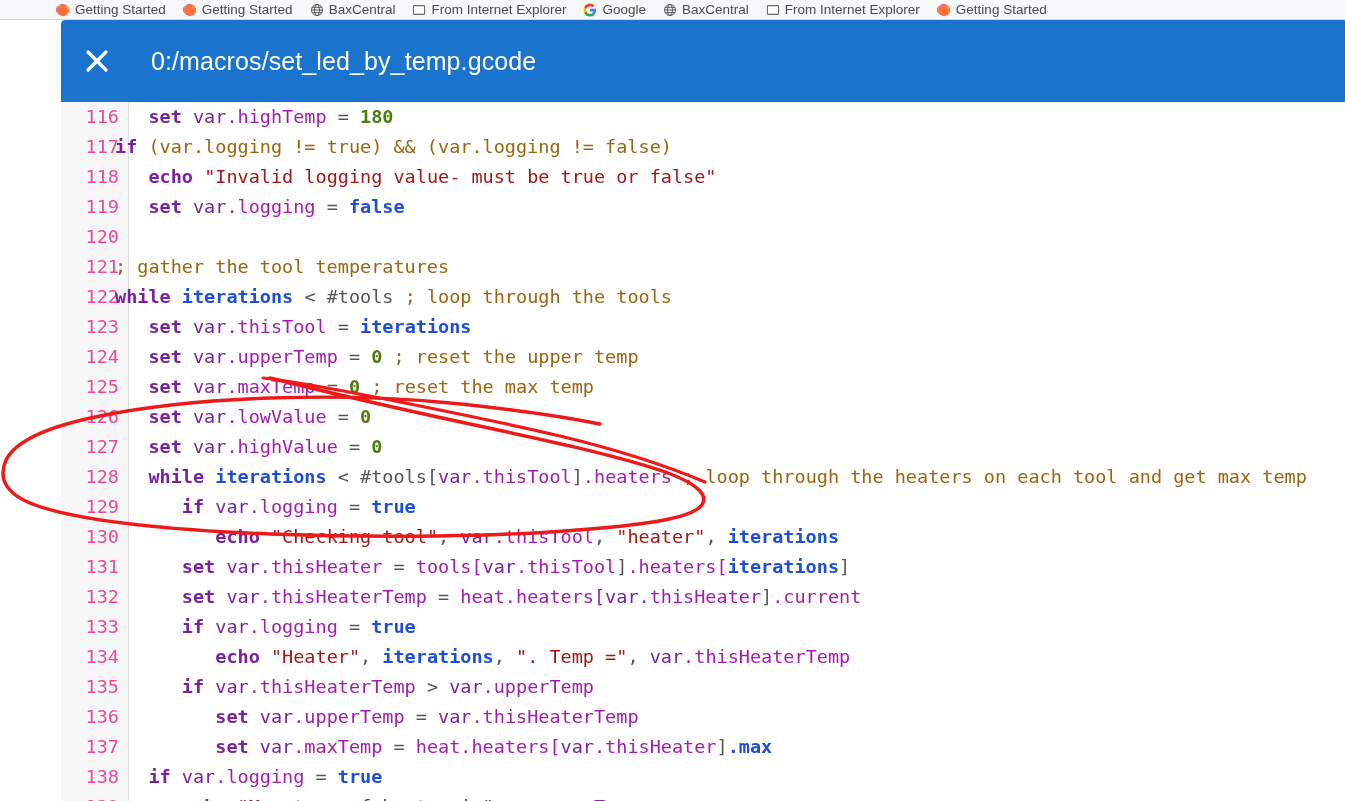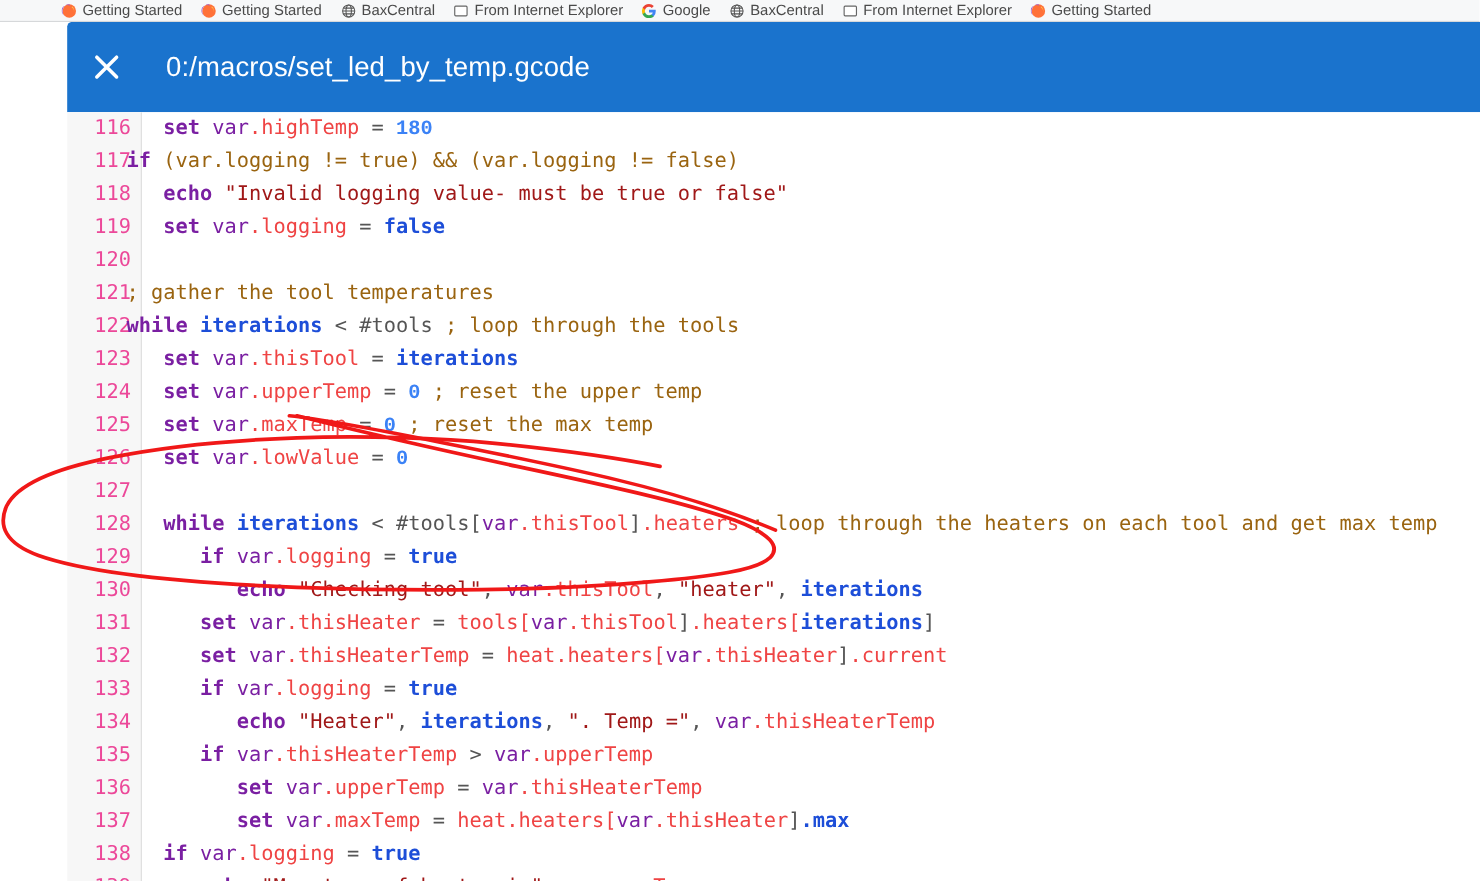--- a/index.html
+++ b/index.html
@@ -116,22 +116,22 @@
   }
   .linecode {
     position: absolute;
     left: 54px; top: 0;
     white-space: pre;
   }
 
   
   .tk-kw   { color: #7a1fa2; font-weight: bold; }   
   .tk-var  { color: #7a1fa2; }                      
-  .tk-prop { color: #ef4444; }                      
-  .tk-num  { color: #3b82f6; font-weight: bold; font-family: Liberation Mono, monospace; }   
+  .tk-prop { color: #a21caf; }                      
+  .tk-num  { color: #4d7c0f; font-weight: bold; }   
   .tk-com  { color: #9a6410; }                      
   .tk-str  { color: #a01818; }                      
   .tk-blue { color: #1d4ed8; font-weight: bold; }   
   .tk-op   { color: #555555; }                      
   .tk-plain{ color: #333333; }
 
   
   #annotation-overlay {
     position: absolute;
     left: 0; top: 0;
@@ -224,21 +224,21 @@
         <div class="line"><span class="lineno">117</span><span class="linecode"><span class="tk-kw">if</span><span class="tk-plain"> </span><span class="tk-com">(var.logging != true) &amp;&amp; (var.logging != false)</span></span></div>
         <div class="line"><span class="lineno">118</span><span class="linecode"><span class="tk-plain">   </span><span class="tk-kw">echo</span><span class="tk-plain"> </span><span class="tk-str">"Invalid logging value- must be true or false"</span></span></div>
         <div class="line"><span class="lineno">119</span><span class="linecode"><span class="tk-plain">   </span><span class="tk-kw">set</span><span class="tk-plain"> </span><span class="tk-var">var</span><span class="tk-prop">.logging</span><span class="tk-plain"> </span><span class="tk-op">=</span><span class="tk-plain"> </span><span class="tk-blue">false</span></span></div>
         <div class="line"><span class="lineno">120</span><span class="linecode"></span></div>
         <div class="line"><span class="lineno">121</span><span class="linecode"><span class="tk-com">; gather the tool temperatures</span></span></div>
         <div class="line"><span class="lineno">122</span><span class="linecode"><span class="tk-kw">while</span><span class="tk-plain"> </span><span class="tk-blue">iterations</span><span class="tk-plain"> </span><span class="tk-op">&lt; #tools</span><span class="tk-plain"> </span><span class="tk-com">; loop through the tools</span></span></div>
         <div class="line"><span class="lineno">123</span><span class="linecode"><span class="tk-plain">   </span><span class="tk-kw">set</span><span class="tk-plain"> </span><span class="tk-var">var</span><span class="tk-prop">.thisTool</span><span class="tk-plain"> </span><span class="tk-op">=</span><span class="tk-plain"> </span><span class="tk-blue">iterations</span></span></div>
         <div class="line"><span class="lineno">124</span><span class="linecode"><span class="tk-plain">   </span><span class="tk-kw">set</span><span class="tk-plain"> </span><span class="tk-var">var</span><span class="tk-prop">.upperTemp</span><span class="tk-plain"> </span><span class="tk-op">=</span><span class="tk-plain"> </span><span class="tk-num">0</span><span class="tk-plain"> </span><span class="tk-com">; reset the upper temp</span></span></div>
         <div class="line"><span class="lineno">125</span><span class="linecode"><span class="tk-plain">   </span><span class="tk-kw">set</span><span class="tk-plain"> </span><span class="tk-var">var</span><span class="tk-prop">.maxTemp</span><span class="tk-plain"> </span><span class="tk-op">=</span><span class="tk-plain"> </span><span class="tk-num">0</span><span class="tk-plain"> </span><span class="tk-com">; reset the max temp</span></span></div>
         <div class="line"><span class="lineno">126</span><span class="linecode"><span class="tk-plain">   </span><span class="tk-kw">set</span><span class="tk-plain"> </span><span class="tk-var">var</span><span class="tk-prop">.lowValue</span><span class="tk-plain"> </span><span class="tk-op">=</span><span class="tk-plain"> </span><span class="tk-num">0</span></span></div>
-        <div class="line"><span class="lineno">127</span></div>
+        <div class="line"><span class="lineno">127</span><span class="linecode"><span class="tk-plain">   </span><span class="tk-kw">set</span><span class="tk-plain"> </span><span class="tk-var">var</span><span class="tk-prop">.highValue</span><span class="tk-plain"> </span><span class="tk-op">=</span><span class="tk-plain"> </span><span class="tk-num">0</span></span></div>
         <div class="line"><span class="lineno">128</span><span class="linecode"><span class="tk-plain">   </span><span class="tk-kw">while</span><span class="tk-plain"> </span><span class="tk-blue">iterations</span><span class="tk-plain"> </span><span class="tk-op">&lt; #tools[</span><span class="tk-var">var</span><span class="tk-prop">.thisTool</span><span class="tk-op">]</span><span class="tk-prop">.heaters</span><span class="tk-plain"> </span><span class="tk-com">; loop through the heaters on each tool and get max temp</span></span></div>
         <div class="line"><span class="lineno">129</span><span class="linecode"><span class="tk-plain">      </span><span class="tk-kw">if</span><span class="tk-plain"> </span><span class="tk-var">var</span><span class="tk-prop">.logging</span><span class="tk-plain"> </span><span class="tk-op">=</span><span class="tk-plain"> </span><span class="tk-blue">true</span></span></div>
         <div class="line"><span class="lineno">130</span><span class="linecode"><span class="tk-plain">         </span><span class="tk-kw">echo</span><span class="tk-plain"> </span><span class="tk-str">"Checking tool"</span><span class="tk-op">, </span><span class="tk-var">var</span><span class="tk-prop">.thisTool</span><span class="tk-op">, </span><span class="tk-str">"heater"</span><span class="tk-op">, </span><span class="tk-blue">iterations</span></span></div>
         <div class="line"><span class="lineno">131</span><span class="linecode"><span class="tk-plain">      </span><span class="tk-kw">set</span><span class="tk-plain"> </span><span class="tk-var">var</span><span class="tk-prop">.thisHeater</span><span class="tk-plain"> </span><span class="tk-op">=</span><span class="tk-plain"> </span><span class="tk-prop">tools[</span><span class="tk-var">var</span><span class="tk-prop">.thisTool</span><span class="tk-op">]</span><span class="tk-prop">.heaters[</span><span class="tk-blue">iterations</span><span class="tk-op">]</span></span></div>
         <div class="line"><span class="lineno">132</span><span class="linecode"><span class="tk-plain">      </span><span class="tk-kw">set</span><span class="tk-plain"> </span><span class="tk-var">var</span><span class="tk-prop">.thisHeaterTemp</span><span class="tk-plain"> </span><span class="tk-op">=</span><span class="tk-plain"> </span><span class="tk-prop">heat.heaters[</span><span class="tk-var">var</span><span class="tk-prop">.thisHeater</span><span class="tk-op">]</span><span class="tk-prop">.current</span></span></div>
         <div class="line"><span class="lineno">133</span><span class="linecode"><span class="tk-plain">      </span><span class="tk-kw">if</span><span class="tk-plain"> </span><span class="tk-var">var</span><span class="tk-prop">.logging</span><span class="tk-plain"> </span><span class="tk-op">=</span><span class="tk-plain"> </span><span class="tk-blue">true</span></span></div>
         <div class="line"><span class="lineno">134</span><span class="linecode"><span class="tk-plain">         </span><span class="tk-kw">echo</span><span class="tk-plain"> </span><span class="tk-str">"Heater"</span><span class="tk-op">, </span><span class="tk-blue">iterations</span><span class="tk-op">, </span><span class="tk-str">". Temp ="</span><span class="tk-op">, </span><span class="tk-var">var</span><span class="tk-prop">.thisHeaterTemp</span></span></div>
         <div class="line"><span class="lineno">135</span><span class="linecode"><span class="tk-plain">      </span><span class="tk-kw">if</span><span class="tk-plain"> </span><span class="tk-var">var</span><span class="tk-prop">.thisHeaterTemp</span><span class="tk-plain"> </span><span class="tk-op">&gt;</span><span class="tk-plain"> </span><span class="tk-var">var</span><span class="tk-prop">.upperTemp</span></span></div>
         <div class="line"><span class="lineno">136</span><span class="linecode"><span class="tk-plain">         </span><span class="tk-kw">set</span><span class="tk-plain"> </span><span class="tk-var">var</span><span class="tk-prop">.upperTemp</span><span class="tk-plain"> </span><span class="tk-op">=</span><span class="tk-plain"> </span><span class="tk-var">var</span><span class="tk-prop">.thisHeaterTemp</span></span></div>
         <div class="line"><span class="lineno">137</span><span class="linecode"><span class="tk-plain">         </span><span class="tk-kw">set</span><span class="tk-plain"> </span><span class="tk-var">var</span><span class="tk-prop">.maxTemp</span><span class="tk-plain"> </span><span class="tk-op">=</span><span class="tk-plain"> </span><span class="tk-prop">heat.heaters[</span><span class="tk-var">var</span><span class="tk-prop">.thisHeater</span><span class="tk-op">]</span><span class="tk-blue">.max</span></span></div>

